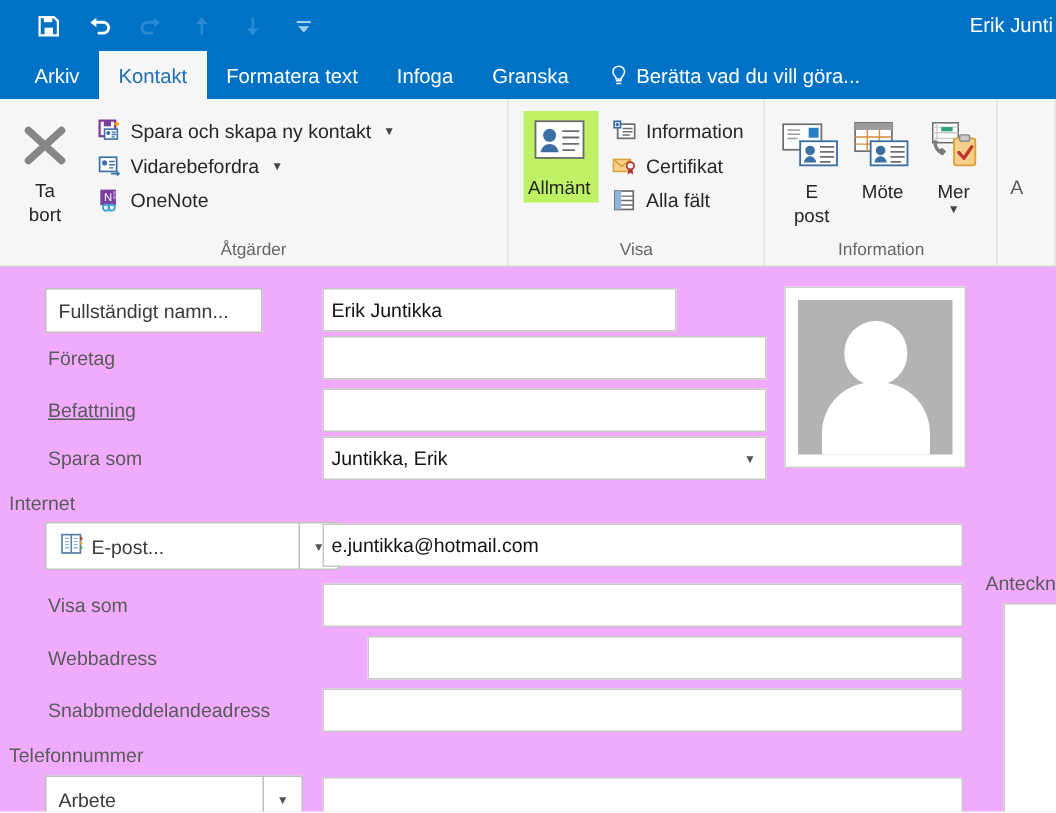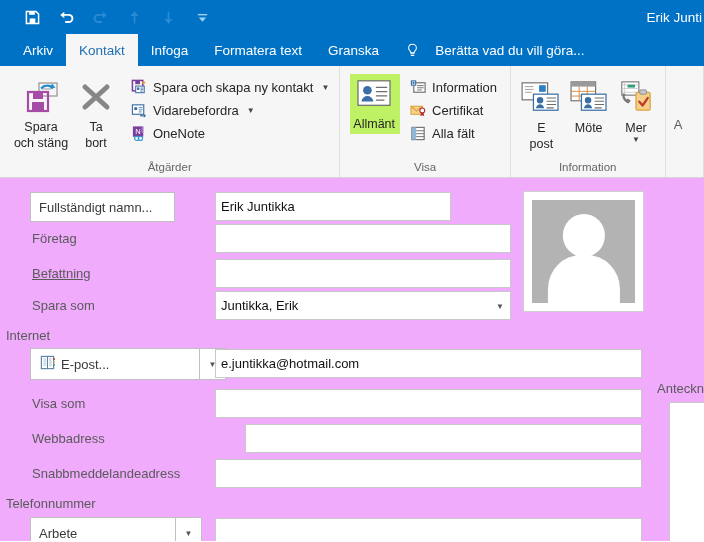--- a/index.html
+++ b/index.html
@@ -47,21 +47,21 @@
     display: flex; align-items: center;
     color: #ffffff;
     font-size: 13.5px;
     white-space: nowrap;
   }
   .tab.active {
     background: #f6f6f6;
     color: #1f6fb2;
   }
   .tellme {
-    display: flex; align-items: center; gap: 16px;
+    display: flex; align-items: center; gap: 5px;
     padding: 0 10px 0 14px;
     color: #ffffff;
     font-size: 13.5px;
     white-space: nowrap;
   }
   .tellme svg { display: block; }
 
   
   .ribbon {
     height: 112px;
@@ -290,54 +290,39 @@
       </svg>
     </div>
   </div>
 
   <div class="win-title">Erik Junti</div>
 </div>
 
 <div class="tabstrip">
   <div class="tab">Arkiv</div>
   <div class="tab active">Kontakt</div>
+  <div class="tab">Formatera text</div>
   <div class="tab">Infoga</div>
-  <div class="tab">Formatera text</div>
   <div class="tab">Granska</div>
   <div class="tellme">
     <span>
       <svg width="13" height="15" viewBox="0 0 14 16">
         <path d="M7 1.2c-2.4 0-4.2 1.8-4.2 4 0 1.6 0.9 2.6 1.6 3.4 0.5 0.6 0.8 1 0.8 1.7h3.6c0-0.7 0.3-1.1 0.8-1.7 0.7-0.8 1.6-1.8 1.6-3.4 0-2.2-1.8-4-4.2-4z" fill="none" stroke="#fff" stroke-width="1.1"></path>
         <path d="M5.3 11.6h3.4M5.6 13.5h2.8" stroke="#fff" stroke-width="1.1" stroke-linecap="round"></path>
       </svg>
     </span>
     <span>Berätta vad du vill göra...</span>
   </div>
 </div>
 
 <div class="ribbon">
 
   <div class="rgroup" style="width:352px;">
     <div class="rgroup-body">
 
-      <div class="bigbtn" style="margin-left:4px;">
-        <div class="ico">
-          <svg width="40" height="40" viewBox="0 0 40 40">
-            <rect x="18" y="6" width="18" height="13" fill="none" stroke="#9a9a9a" stroke-width="1.3"></rect>
-            <path d="M21 9h9M21 12h9M21 15h6" stroke="#9a9a9a" stroke-width="1.2"></path>
-            <path d="M20 11.5c4-4 9-4 12 0" fill="none" stroke="#1f8ad2" stroke-width="2.2"></path>
-            <path d="M31 6.5l3.5 4.2-5.4 0.6z" fill="#1f8ad2"></path>
-            <rect x="7" y="15" width="20" height="19" fill="none" stroke="#a64ca6" stroke-width="2.2"></rect>
-            <rect x="12" y="15" width="10" height="7" fill="#a64ca6"></rect>
-            <rect x="11" y="25" width="12" height="9" fill="#a64ca6"></rect>
-          </svg>
-        </div>
-        <div class="lbl">Spara
-och stäng</div>
-      </div>
 
       <div class="bigbtn" style="width:48px;">
         <div class="ico">
           <svg width="36" height="36" viewBox="0 0 36 36">
             <path d="M7 8 L29 28 M29 8 L7 28" stroke="#868686" stroke-width="5" stroke-linecap="round"></path>
           </svg>
         </div>
         <div class="lbl">Ta
 bort</div>
       </div>

